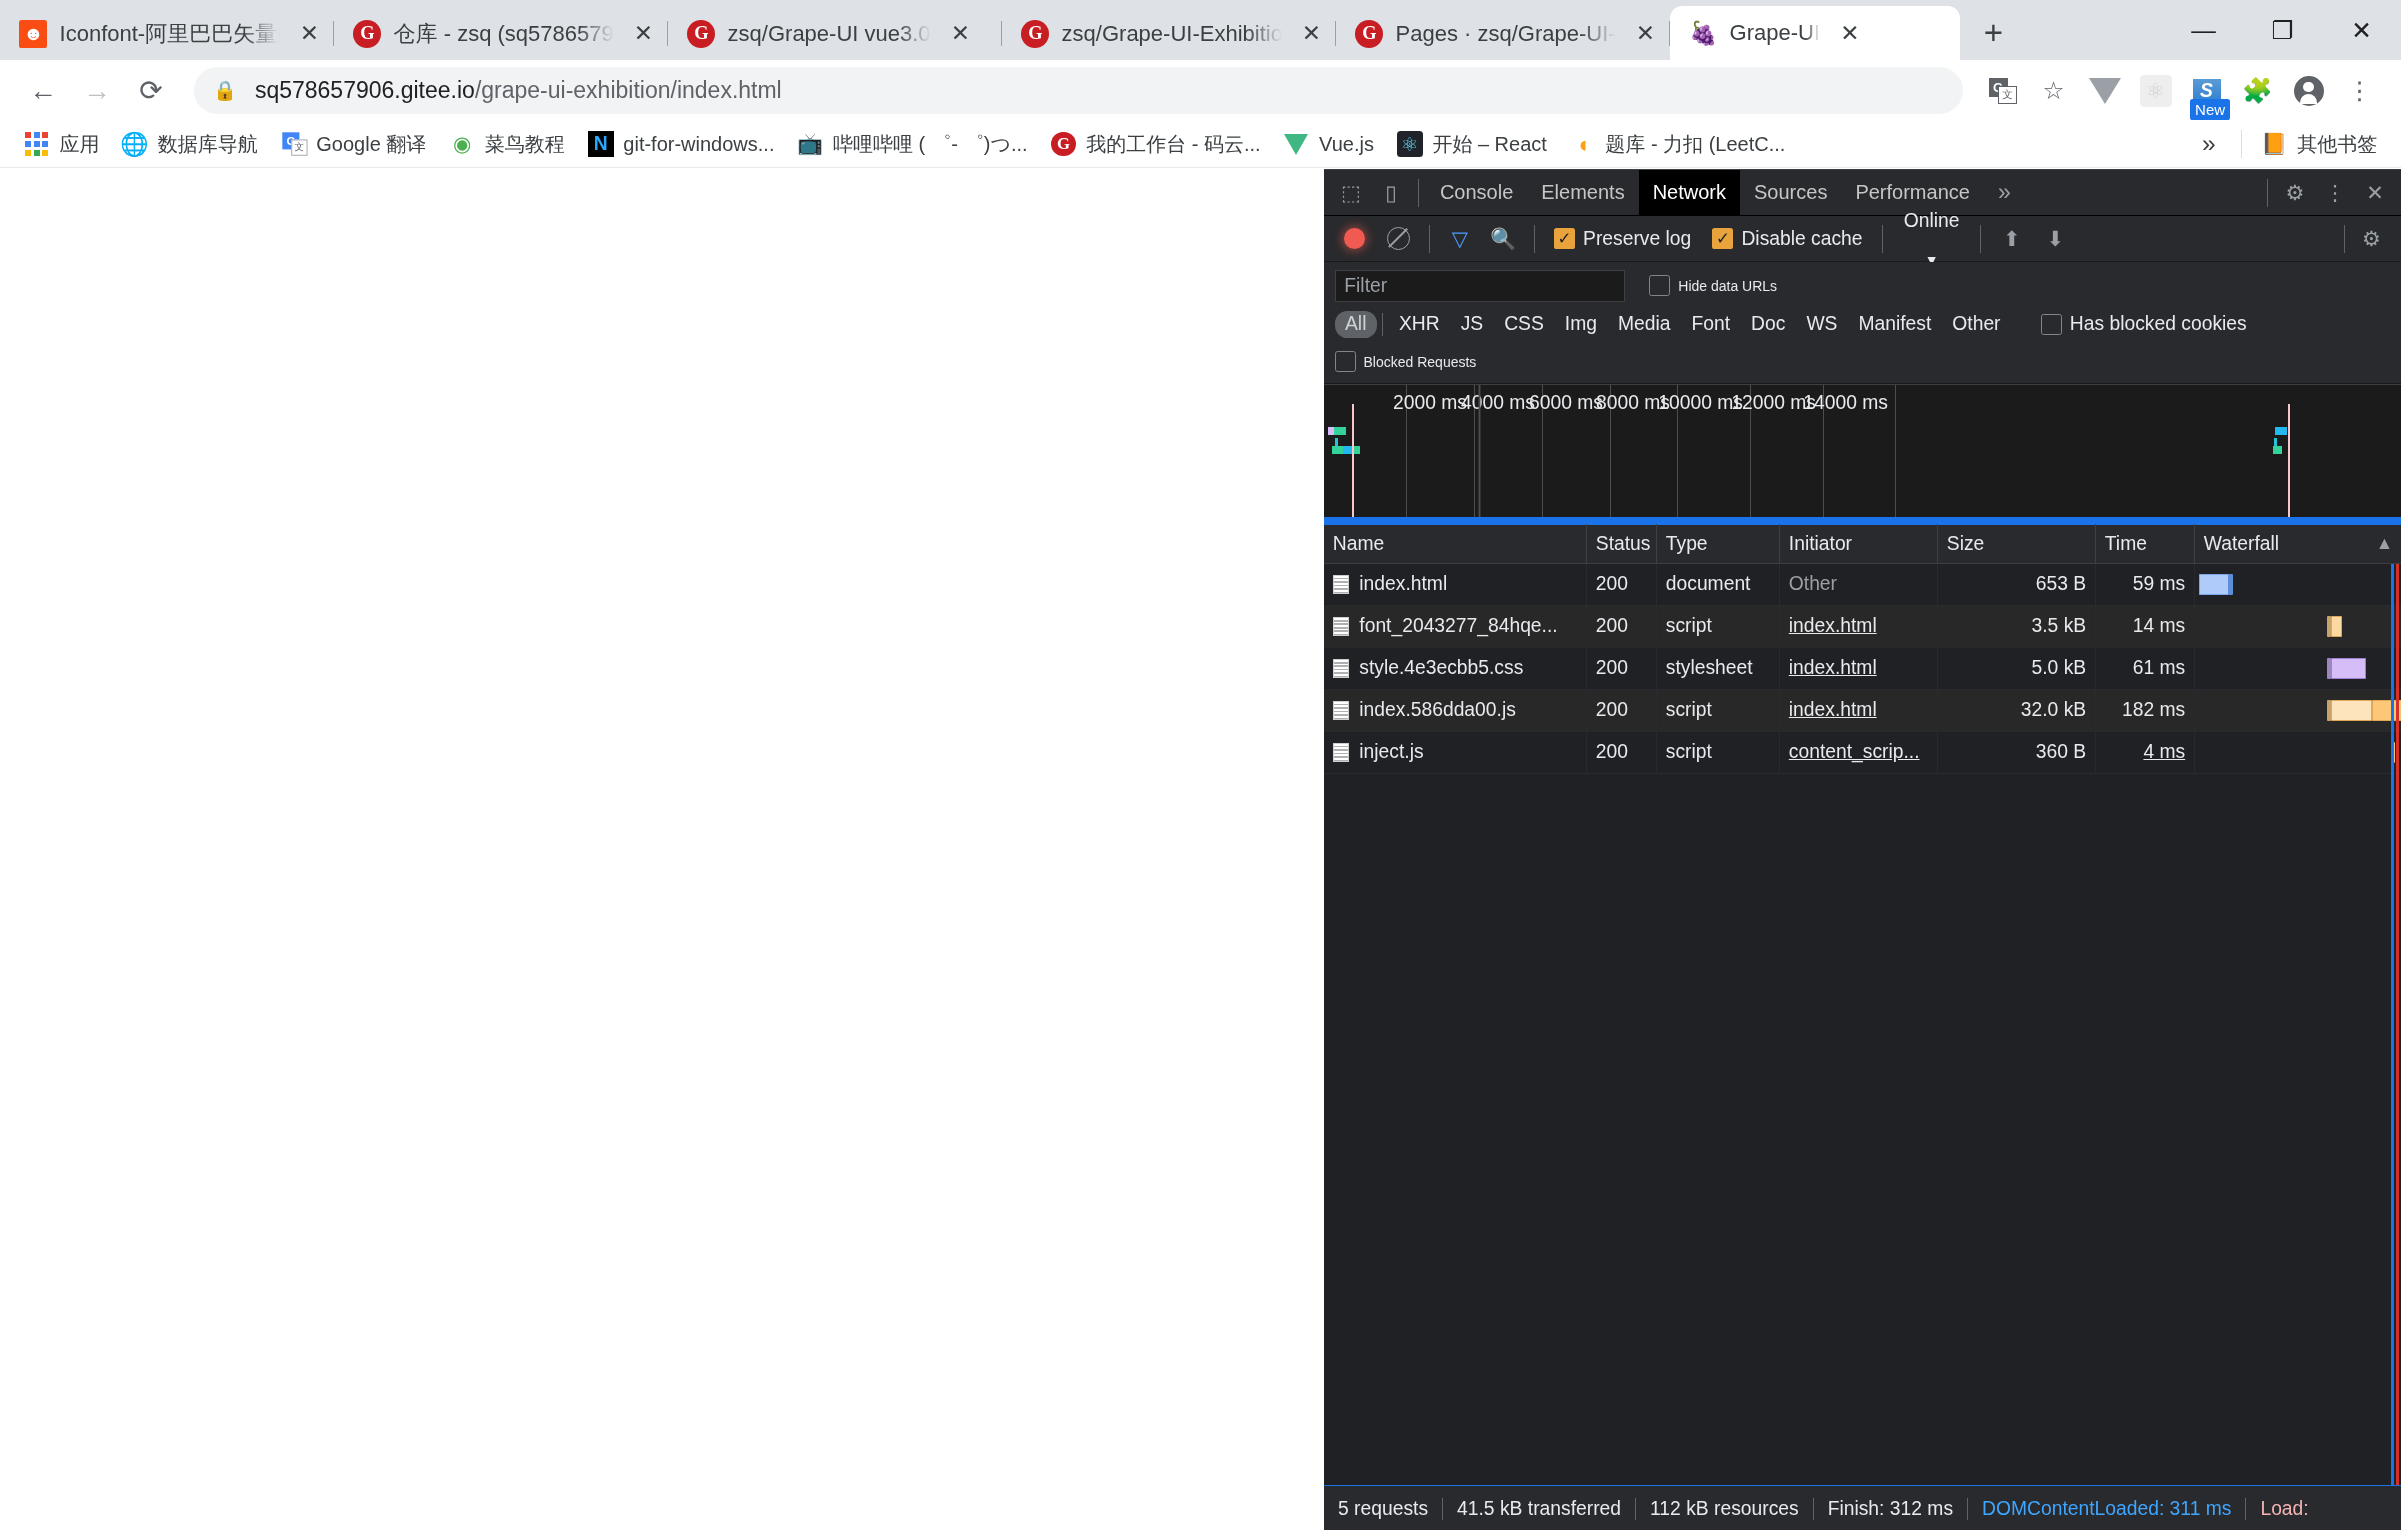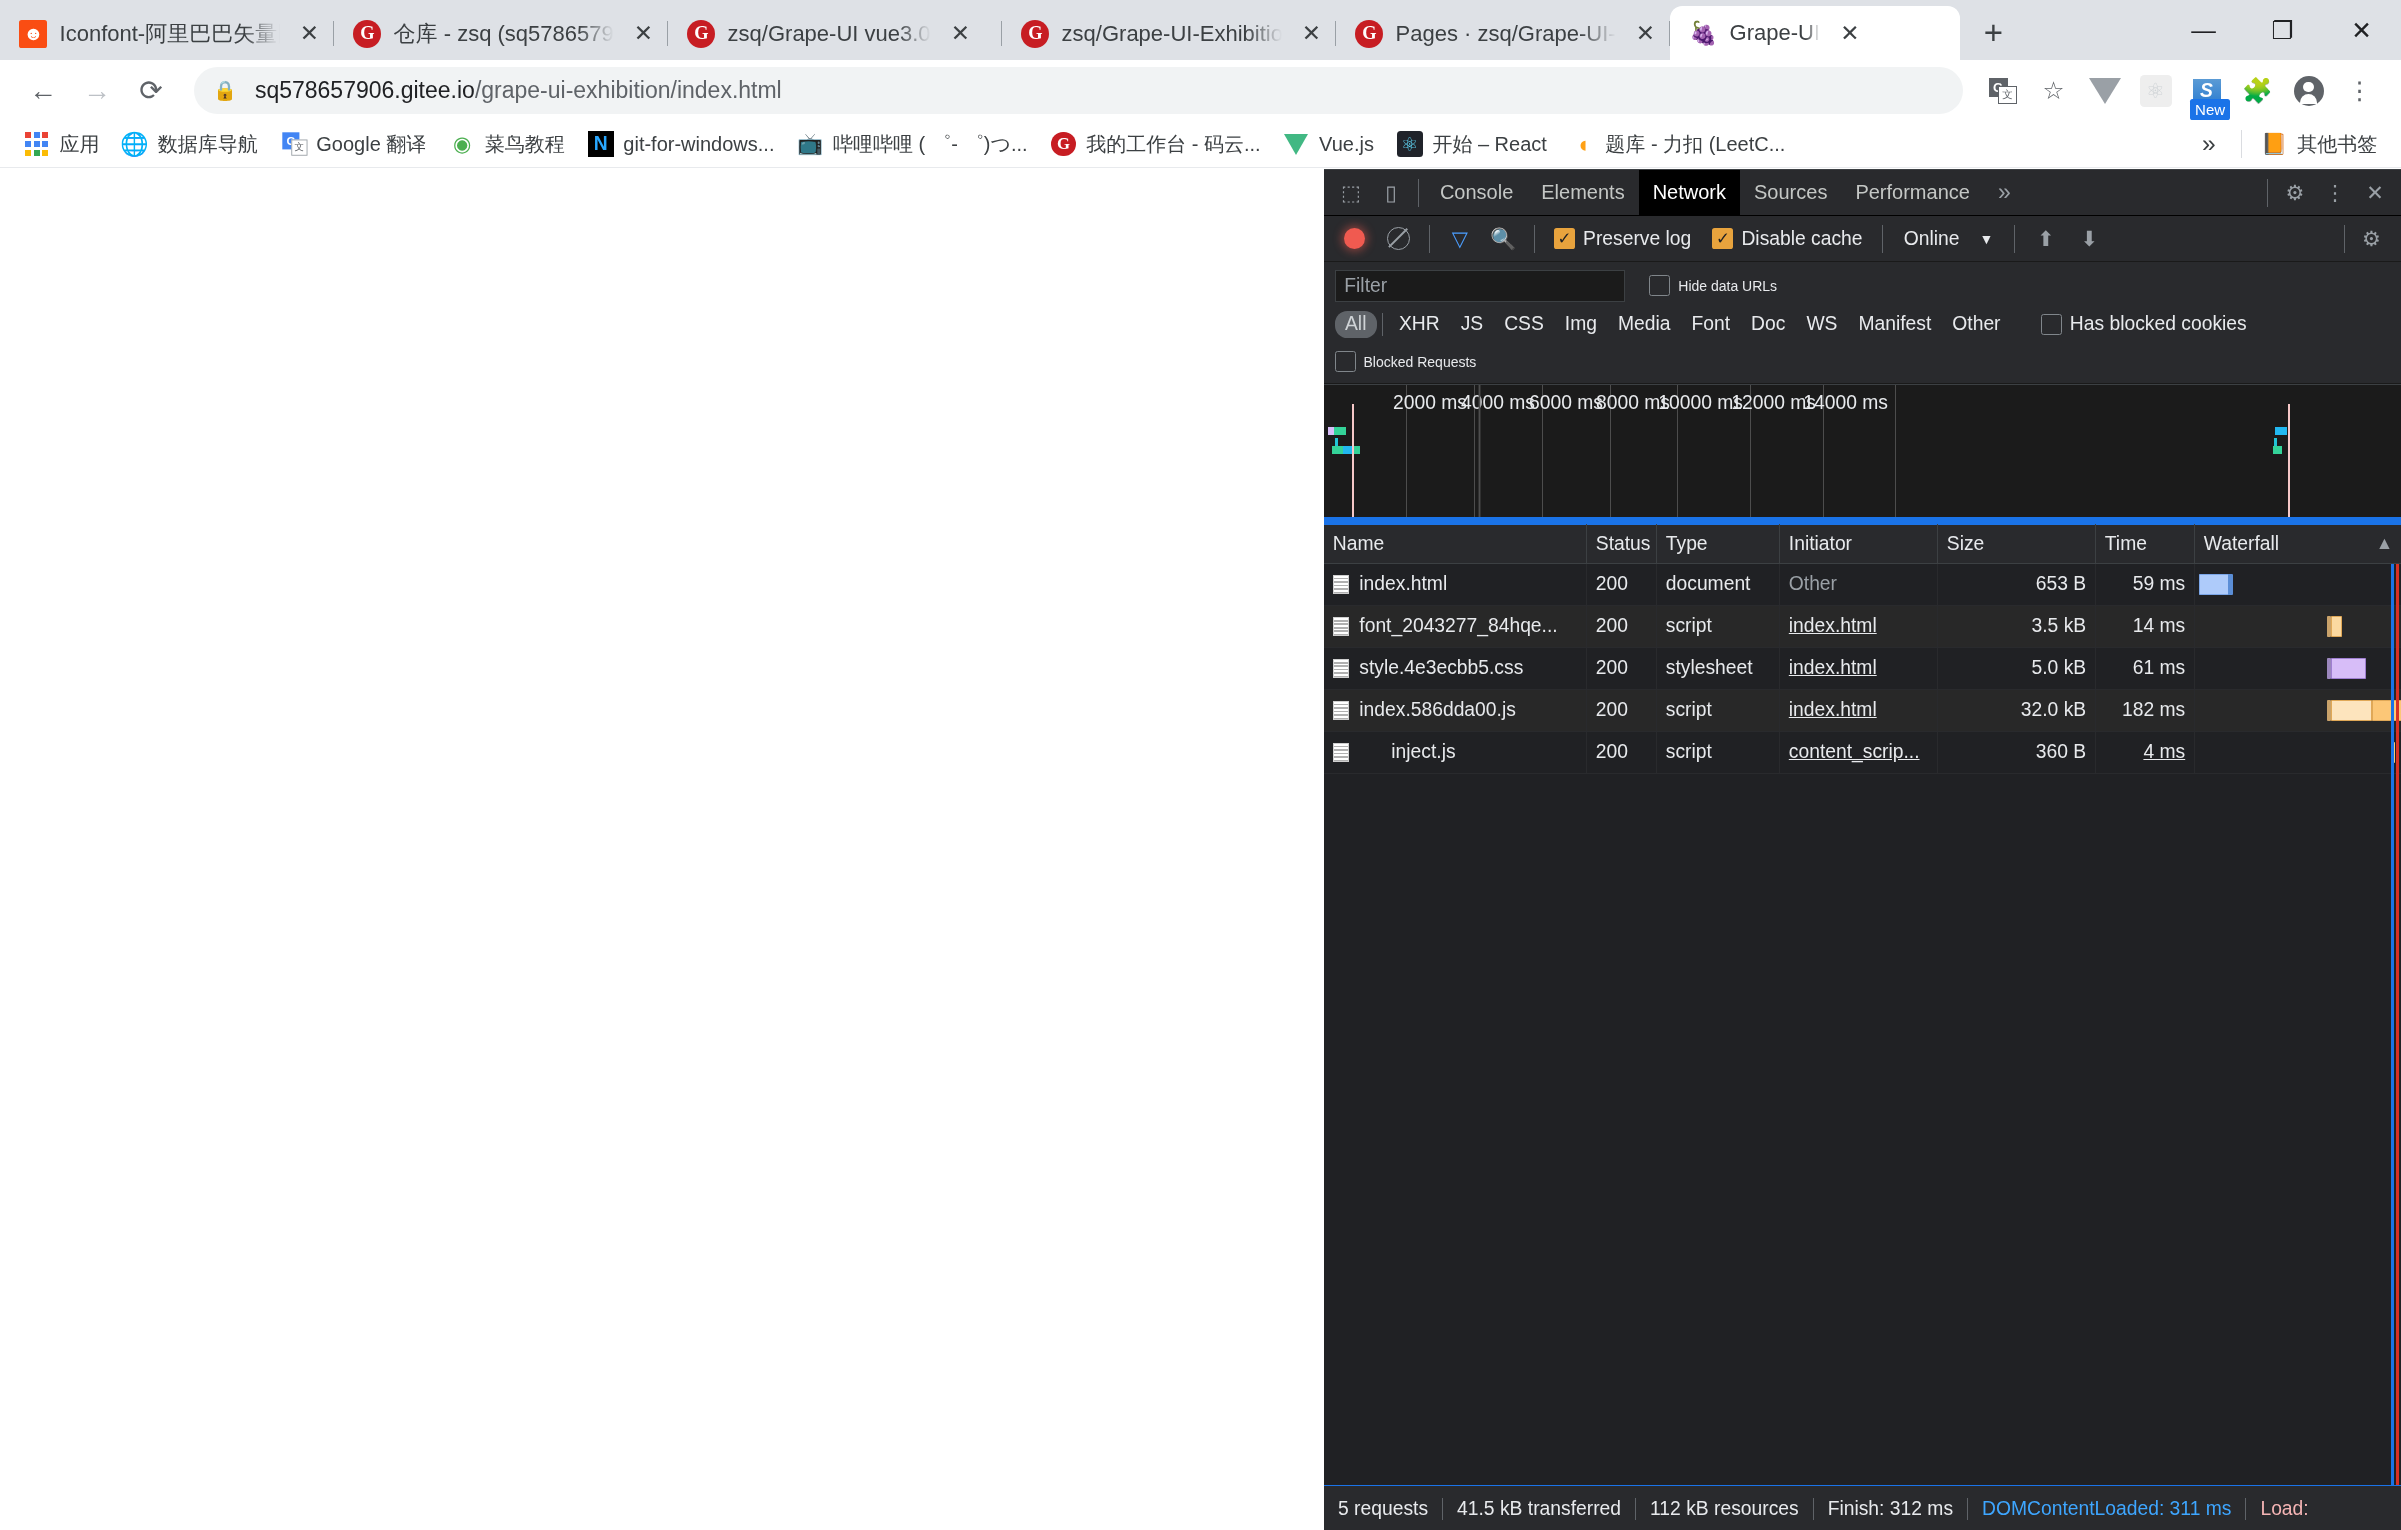--- a/index.html
+++ b/index.html
@@ -203,21 +203,21 @@
     content:''; position:absolute; left:-2.6px; top:8.8px; width:26px; height:1.8px; background:#9aa0a6;
     transform: rotate(-45deg);
   }
   .chk {
     width: 21px; height: 21px; border-radius: 2.6px; background: #e8a33d;
     display: flex; align-items: center; justify-content: center;
     color: #202124; font-size: 16.7px; flex: 0 0 21px;
   }
   .chk.empty { background: transparent; border: 1.8px solid #80868b; color: transparent; }
   .chk-label { display: flex; align-items: center; gap: 8px; padding: 0 8.8px; white-space: nowrap; }
-  .sel-online { display:flex; align-items:center; gap: 20px; padding: 0 10.5px; }
+  .sel-online { display:flex; align-items:center; gap: 20px; padding: 0 10.5px; flex-direction: column; }
 
   .dt-filterbar {
     background: #292a2d; padding: 5.3px 10.5px 3.5px 10.5px; flex: 0 0 auto;
     border-bottom: 0.9px solid #1a1a1a;
   }
   .filter-row1 { display: flex; align-items: center; gap: 16px; height: 37px; }
   .filter-input {
     width: 290px; height: 32px; background: #1b1b1b; border: 0.9px solid #3c4043;
     color: #9aa0a6; font-size: 19.3px; display: flex; align-items: center; padding: 0 8.8px;
   }
@@ -688,21 +688,21 @@
           <div class="td num" style="width:158px;">32.0 kB</div>
           <div class="td num" style="width:99px;">182 ms</div>
           <div class="wf-cell">
             <div class="wf-bar" style="left:132px;width:4.4px;background:#c9a26a;"></div>
             <div class="wf-bar" style="left:136px;width:41px;background:#fde4bd;border:0.9px solid #e0a857;"></div>
             <div class="wf-bar" style="left:177px;width:55px;background:#fcc777;border:0.9px solid #e0a857;"></div>
           </div>
         </div>
 
         <div class="tr">
-          <div class="td" style="width:263px;gap:32px;">
+          <div class="td" style="width:263px;">
             <span class="docicon"></span>
             <span>inject.js</span>
           </div>
           <div class="td" style="width:70px;">200</div>
           <div class="td" style="width:123px;">script</div>
           <div class="td" style="width:158px;">
             <span class="link">content_scrip...</span>
           </div>
           <div class="td num" style="width:158px;">360 B</div>
           <div class="td num" style="width:99px;text-decoration:underline;">4 ms</div>

